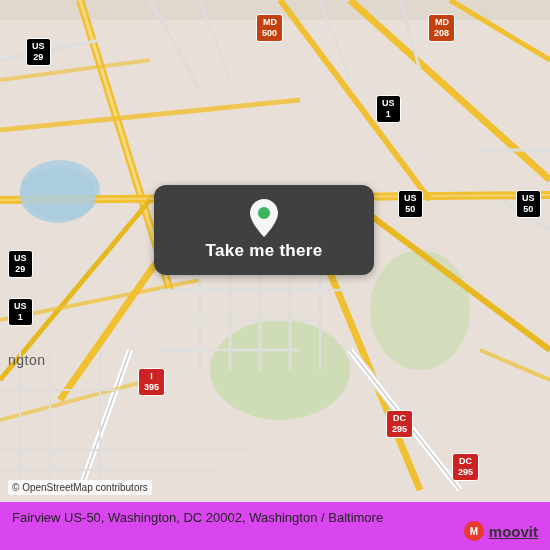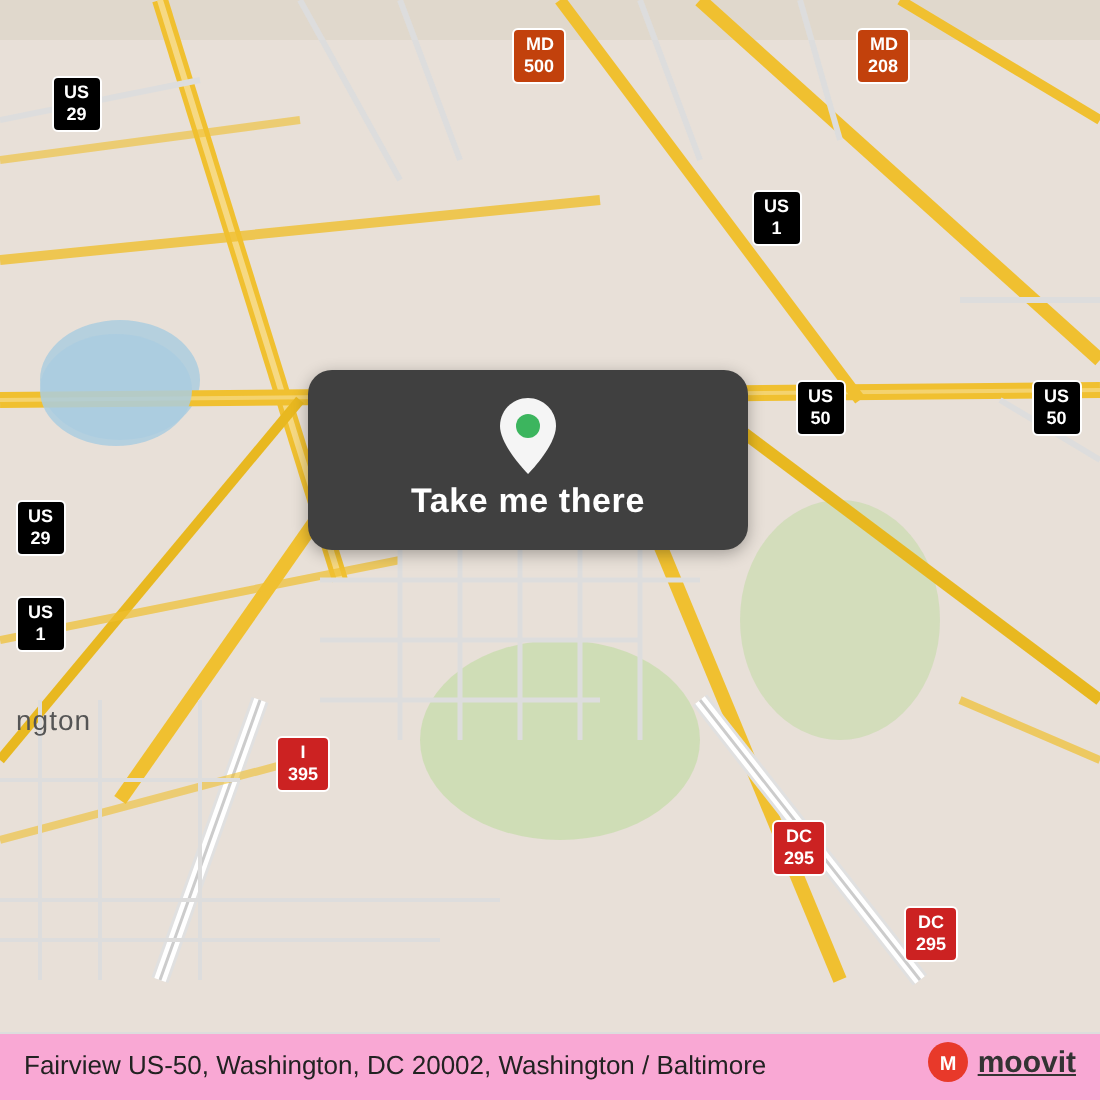--- a/index.html
+++ b/index.html
@@ -87,22 +87,22 @@
       letter-spacing: 0.3px;
       margin-top: 8px;
     }
 
     
     #bottom-bar {
       position: absolute;
       bottom: 0;
       left: 0;
       width: 550px;
-      background-color: #f9a8d4;
-      padding: 8px 12px 10px 12px;
+      background-color: #d946ef;
+      padding: 8px 12px 25px 12px;
       z-index: 30;
       border-top: 1px solid #ddd;
     }
 
     #bottom-bar .location-text {
       font-size: 13px;
       color: #222;
       font-weight: 400;
     }
 
@@ -237,20 +237,23 @@
 
   <button id="take-me-there-btn">
 
     <svg class="pin-icon" viewBox="0 0 36 42" fill="none" xmlns="http://www.w3.org/2000/svg">
       <path d="M18 2C10.268 2 4 8.268 4 16C4 26 18 40 18 40C18 40 32 26 32 16C32 8.268 25.732 2 18 2Z" fill="white" opacity="0.95"></path>
       <circle cx="18" cy="16" r="6" fill="#3cb55e"></circle>
     </svg>
     <span class="btn-label">Take me there</span>
   </button>
 
+  <div id="osm-attribution">
+    <span>© OpenStreetMap contributors</span>
+  </div>
 
   <div id="bottom-bar">
     <div style="display:flex;justify-content:space-between;align-items:center;">
       <span class="location-text">Fairview US-50, Washington, DC 20002, Washington / Baltimore</span>
       <div id="moovit-logo">
 
         <svg width="22" height="22" viewBox="0 0 22 22">
           <circle cx="11" cy="11" r="10" fill="#e8392a"></circle>
           <text x="11" y="15" text-anchor="middle" fill="white" font-size="10" font-weight="bold">M</text>
         </svg>

